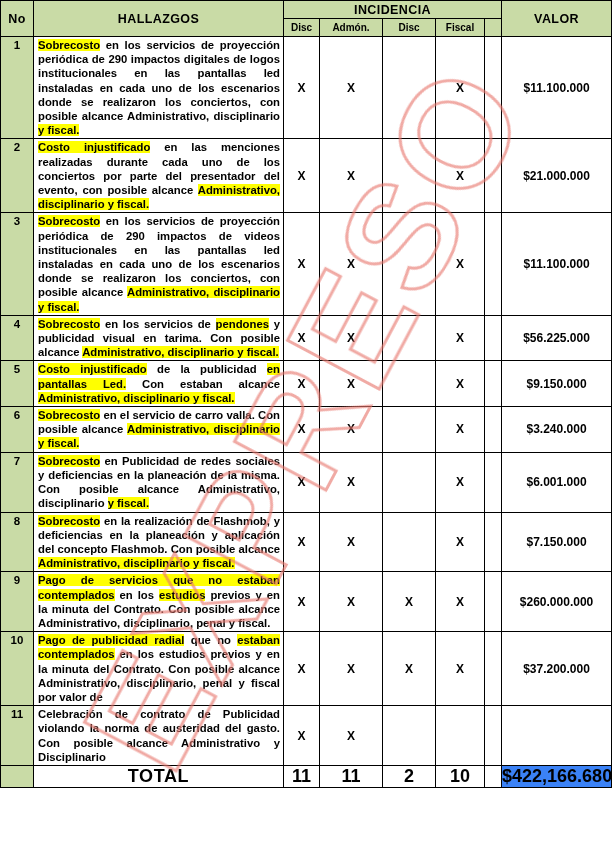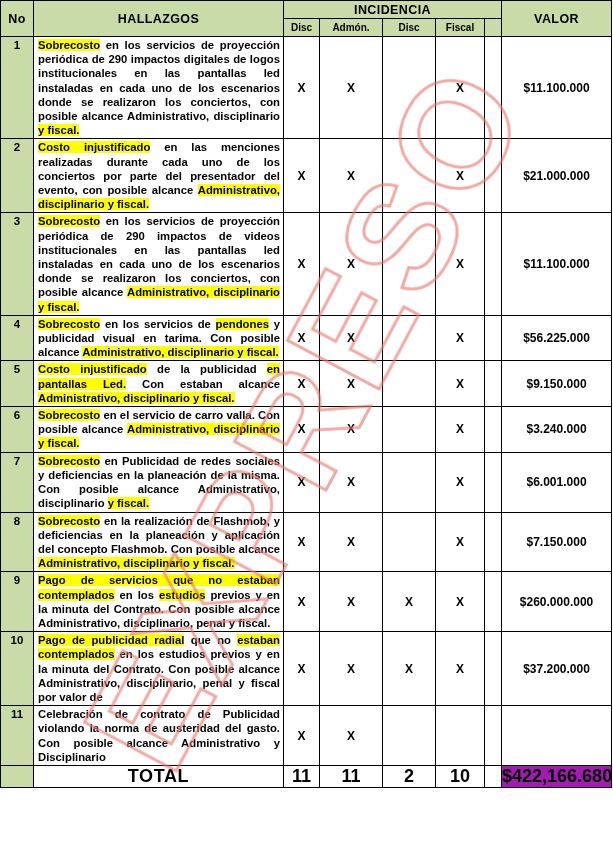--- a/index.html
+++ b/index.html
@@ -90,21 +90,21 @@
   .c-disc{width:36px;}
   .c-adm{width:63px;}
   .c-pen{width:53px;}
   .c-fis{width:49px;}
   .c-blank{width:17px;}
   .c-val{width:110px;margin-top:26px;}
 
   .totalrow td{height:19px;font-weight:bold;font-size:18px;text-align:center;}
   .totalrow .totlabel{text-align:center;letter-spacing:.6px;}
   .totalrow .totnum{text-align:center;}
-  .tot-val{background:#a21caf;text-align:center;font-weight:bold;font-size:12.5px;}
+  .tot-val{background:#3b82f6;text-align:center;font-weight:bold;font-size:12.5px;}
   .nofill{background:#c9dba6;}
 </style>
 </head>
 <body>
 
 <div id="sheet">
 
   <div id="watermark">
     <span class="wm-text">EXPRESO</span>
   </div>

